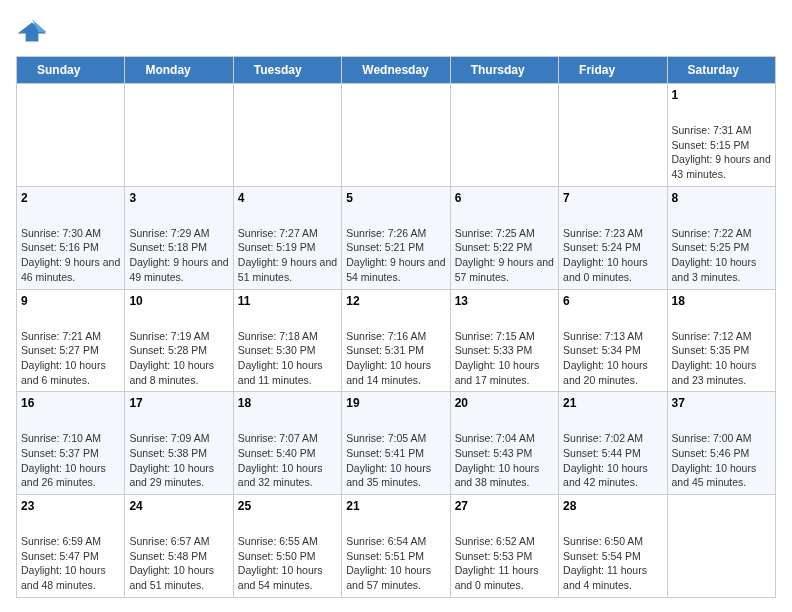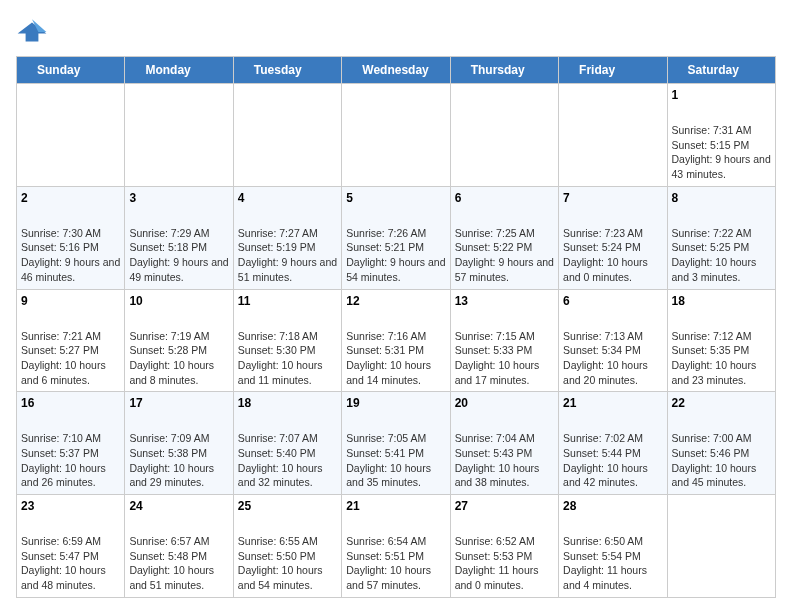--- a/index.html
+++ b/index.html
@@ -214,21 +214,21 @@
         </td>
         <td>
           <span class="day-num">20</span>
           <div class="day-info">Sunrise: 7:04 AM<br>Sunset: 5:43 PM<br>Daylight: 10 hours and 38 minutes.</div>
         </td>
         <td>
           <span class="day-num">21</span>
           <div class="day-info">Sunrise: 7:02 AM<br>Sunset: 5:44 PM<br>Daylight: 10 hours and 42 minutes.</div>
         </td>
         <td>
-          <span class="day-num">22</span>
+          <span class="day-num">37</span>
           <div class="day-info">Sunrise: 7:00 AM<br>Sunset: 5:46 PM<br>Daylight: 10 hours and 45 minutes.</div>
         </td>
       </tr>
       <tr>
         <td>
           <span class="day-num">23</span>
           <div class="day-info">Sunrise: 6:59 AM<br>Sunset: 5:47 PM<br>Daylight: 10 hours and 48 minutes.</div>
         </td>
         <td>
           <span class="day-num">24</span>

